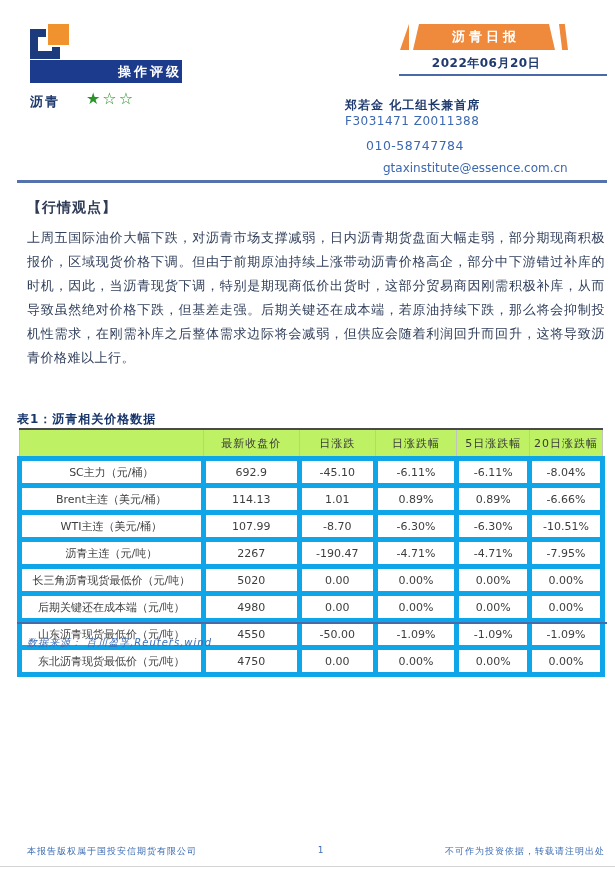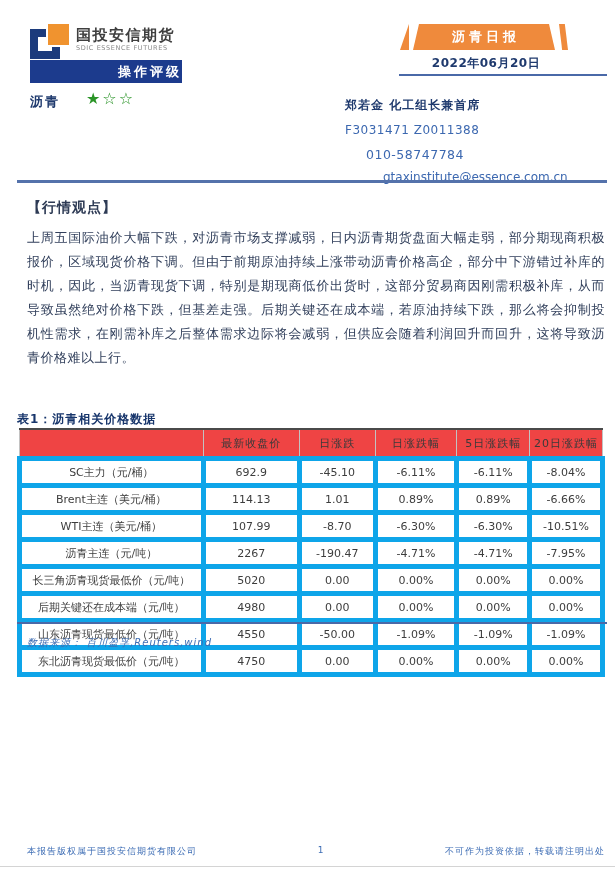--- a/index.html
+++ b/index.html
@@ -22,65 +22,61 @@
   .rib-main{flex:1;background:#ef8a3c;clip-path:polygon(6px 0,calc(100% - 6px) 0,100% 100%,0 100%);
     display:flex;align-items:center;justify-content:center;}
   .rib-main span{color:#ffffff;font-weight:bold;font-size:13px;letter-spacing:4px;padding-left:4px;}
   .rib-end-r{width:9px;background:#ef8a3c;clip-path:polygon(0 0,65% 0,100% 100%,35% 100%);margin-left:4px;}
   
   .date{position:absolute;left:400px;top:55px;width:172px;text-align:center;
     font-size:12px;font-weight:bold;color:#1f3a6e;letter-spacing:0.5px;}
   .date-underline{position:absolute;left:399px;top:74px;width:208px;height:2px;background:#4a69a8;}
   .analyst{position:absolute;left:345px;top:97px;width:262px;}
   .analyst-name{font-size:12px;font-weight:bold;color:#1f3a6e;letter-spacing:1px;}
-  .analyst-cred{margin-top:9px;font-size:12px;color:#3c68b0;letter-spacing:0.5px;}
+  .analyst-cred{font-size:12px;color:#3c68b0;letter-spacing:0.5px;}
   .analyst-phone{margin-top:10px;margin-left:21px;font-size:12.5px;color:#3c68b0;letter-spacing:0.5px;}
   .analyst-email{margin-top:8px;margin-left:38px;font-size:12px;color:#3c68b0;text-decoration:none;display:inline-block;}
   .hr-top{position:absolute;left:17px;top:180px;width:590px;height:3px;background:#5472ab;}
   
   .rating-box{position:absolute;left:30px;top:60px;width:152px;height:23px;background:#1c3b8d;
     display:flex;align-items:center;justify-content:flex-end;}
   .rating-box span{color:#ffffff;font-weight:bold;font-size:13px;letter-spacing:3px;}
   .product{position:absolute;left:30px;top:93px;font-size:13px;font-weight:bold;color:#1f3a6e;letter-spacing:2px;}
   .stars{position:absolute;left:86px;top:89px;font-size:16px;color:#2a9427;letter-spacing:2px;}
   
   .vp-heading{position:absolute;left:27px;top:199px;font-size:14px;font-weight:bold;color:#2e3b55;letter-spacing:1px;}
   .vp-body{position:absolute;left:27px;top:226px;width:578px;font-size:13px;line-height:24px;
     color:#32405c;text-align:justify;letter-spacing:0.5px;}
   
   .tbl-title{position:absolute;left:17px;top:411px;font-size:12px;font-weight:bold;color:#17356b;letter-spacing:1px;}
   table.price{position:absolute;left:17px;top:428px;width:588px;border-collapse:collapse;table-layout:fixed;
     border-top:2px solid #4a4a4a;border-left:1px solid #c2c2c2;border-right:1px solid #c2c2c2;border-bottom:1px solid #c2c2c2;}
   table.price col.c0{width:31.5%;} table.price col.c1{width:16.5%;}
   table.price col.c2{width:13%;}  table.price col.c3{width:14%;}
   table.price col.c4{width:12.5%;}table.price col.c5{width:12.5%;}
-  table.price th{height:24px;background:#ef4444;font-size:11px;font-weight:normal;color:#3a3a3a;
+  table.price th{height:24px;background:#bef264;font-size:11px;font-weight:normal;color:#3a3a3a;
     border:1px solid #c2c2c2;border-top:none;text-align:center;letter-spacing:1px;}
   table.price td{height:20px;font-size:11px;color:#3d3d3d;border:5px solid #0ea5e9;text-align:center;}
   
   .hr-bottom{position:absolute;left:17px;top:622px;width:590px;height:2px;background:#4a69a8;}
   .source{position:absolute;left:27px;top:636px;font-size:10px;font-style:italic;color:#3c6cb4;letter-spacing:1px;}
   .footer{position:absolute;left:27px;top:845px;width:578px;display:flex;justify-content:space-between;
     font-size:9px;color:#3c6cb4;letter-spacing:1px;}
   .page-edge{position:absolute;left:0;top:866px;width:615px;height:1px;background:#d4d4d4;}
 </style>
 </head>
 <body>
 
 <div class="page">
 
   <div class="logo-mark">
     <div class="logo-navy">
       <div class="logo-navy-hole"></div>
     </div>
     <div class="logo-orange"></div>
-  </div>
-  <div class="logo-text">
-    <div class="logo-cn">国投安信期货</div>
-    <div class="logo-en">SDIC ESSENCE FUTURES</div>
   </div>
 
   <div class="ribbon">
     <div class="rib-end-l"></div>
     <div class="rib-main">
       <span>沥青日报</span>
     </div>
     <div class="rib-end-r"></div>
   </div>
   <div class="date">2022年06月20日</div>

